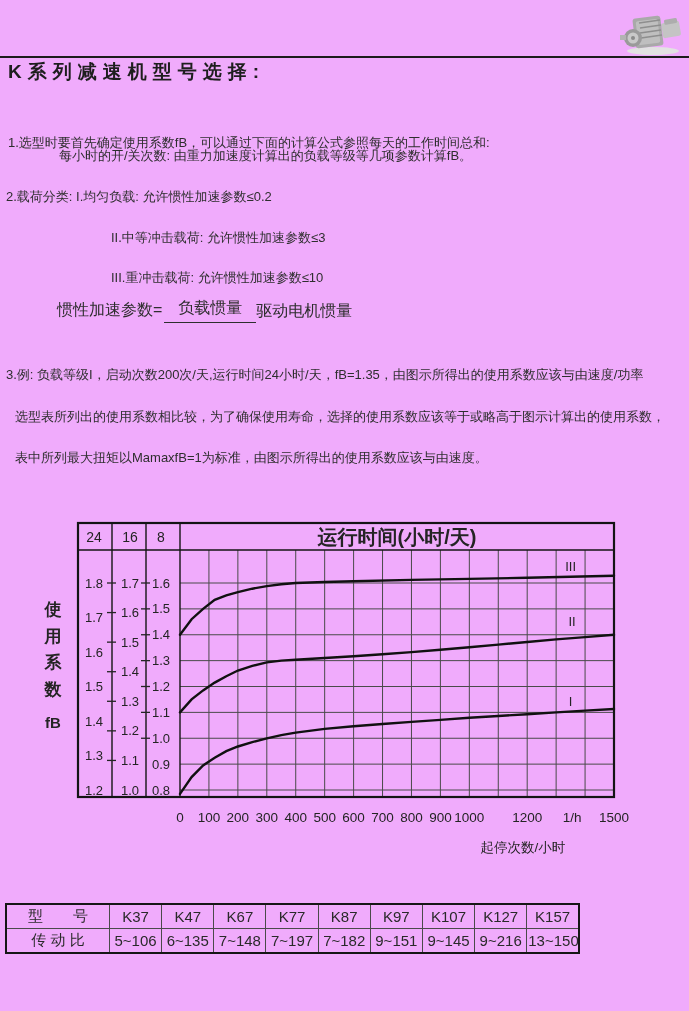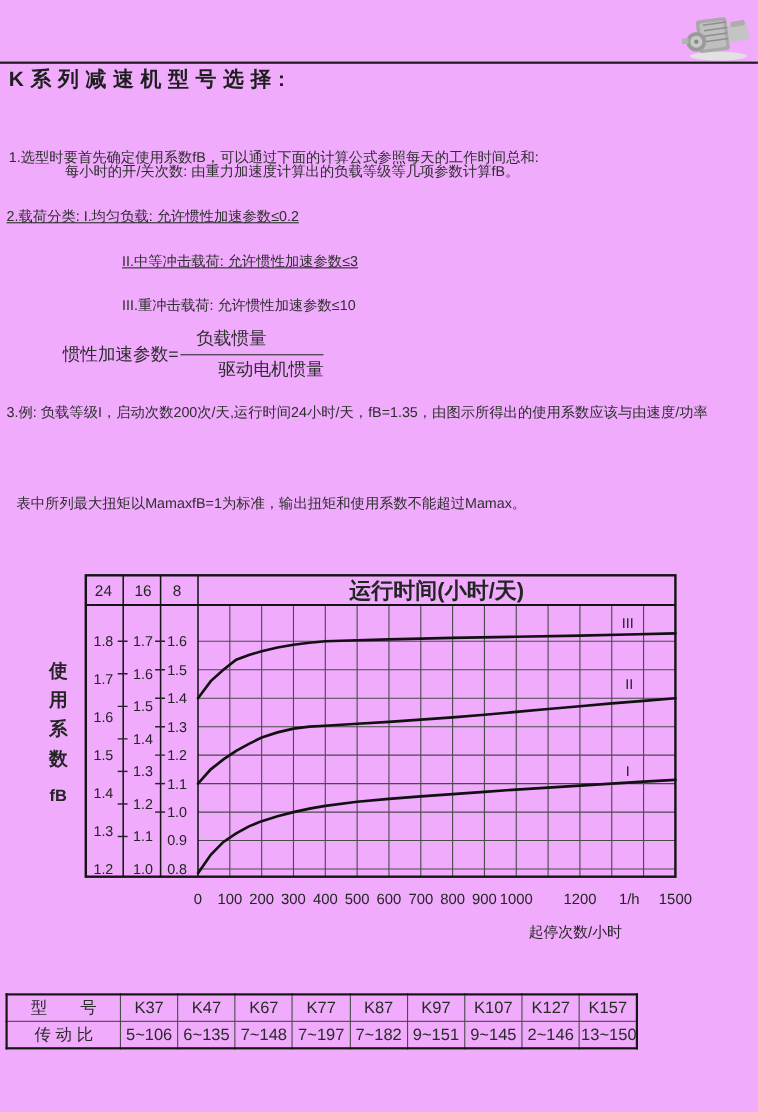--- a/index.html
+++ b/index.html
@@ -6,23 +6,23 @@
   .page{
     position:relative;width:689px;height:1011px;background:#f0abfc;
     font-family:"Liberation Sans","DejaVu Sans",sans-serif;color:#282828;
     overflow:hidden;margin:0 auto;
   }
   .abs{position:absolute;}
   .top-rule{left:0;top:56px;width:689px;height:2px;background:#1c1c1c;}
   .page-title{left:8px;top:59px;font-size:19px;font-weight:bold;letter-spacing:6px;color:#1e1e1e;white-space:nowrap;}
   .para{font-size:13px;line-height:17px;white-space:nowrap;color:#2e2e2e;}
   .formula{left:57px;top:298px;font-size:16px;display:flex;align-items:center;color:#2e2e2e;}
-  .frac{display:inline-flex;flex-direction:column;margin-left:2px;}
+  .frac{display:inline-flex;flex-direction:row;text-align:center;margin-left:2px;}
   .frac .num{padding:0 14px 3px 14px;border-bottom:1.5px solid #2e2e2e;}
-  .frac .den{padding-top:3px;margin-left:34px;}
+  .frac .den{padding-top:3px;}
   .chart-wrap{left:0;top:505px;width:689px;height:355px;}
   .table-title{left:5px;top:881px;font-size:13px;white-space:nowrap;color:#2a2a2a;}
   table.torque{
     position:absolute;left:5px;top:903px;width:575px;
     border-collapse:collapse;table-layout:fixed;
     font-size:15px;color:#2a2a2a;
   }
   table.torque th,table.torque td{
     border:1px solid #4a4a4a;height:23px;text-align:center;vertical-align:middle;
     font-weight:normal;white-space:pre;padding:0 1px;overflow:hidden;
@@ -50,34 +50,35 @@
     <circle cx="13" cy="28" r="2" fill="#8a8a8a"></circle>
     <rect x="0" y="25" width="6" height="5" fill="#b3b3b3"></rect>
   </svg>
 
   <div class="abs top-rule"></div>
 
   <div class="abs page-title">K系列减速机型号选择:</div>
 
   <div class="abs para" style="left:8px;top:106px;margin-top:28px;">1.选型时要首先确定使用系数fB，可以通过下面的计算公式参照每天的工作时间总和:</div>
   <div class="abs para" style="left:15px;top:147px;margin-left:44px;">每小时的开/关次数: 由重力加速度计算出的负载等级等几项参数计算fB。</div>
-  <div class="abs para" style="left:6px;top:188px;text-decoration:underline;">2.载荷分类: I.均匀负载: 允许惯性加速参数≤0.2</div>
-  <div class="abs para" style="left:111px;top:229px;text-decoration:underline;">II.中等冲击载荷: 允许惯性加速参数≤3</div>
+  <div class="abs para" style="left:6px;top:188px;">2.载荷分类: I.均匀负载: 允许惯性加速参数≤0.2</div>
+  <div class="abs para" style="left:111px;top:229px;">II.中等冲击载荷: 允许惯性加速参数≤3</div>
   <div class="abs para" style="left:111px;top:269px;">III.重冲击载荷: 允许惯性加速参数≤10</div>
 
   <div class="abs formula">
     <span>惯性加速参数=</span>
     <span class="frac">
       <span class="num">负载惯量</span>
       <span class="den">驱动电机惯量</span>
     </span>
   </div>
 
   <div class="abs para" style="left:6px;top:366px;text-align:center;">3.例: 负载等级I，启动次数200次/天,运行时间24小时/天，fB=1.35，由图示所得出的使用系数应该与由速度/功率</div>
-  <div class="abs para" style="left:15px;top:449px;">表中所列最大扭矩以MamaxfB=1为标准，输出扭矩和使用系数不能超过Mamax。</div>
+  <div class="abs para" style="left:15px;top:408px;">选型表所列出的使用系数相比较，为了确保使用寿命，选择的使用系数应该等于或略高于图示计算出的使用系数，</div>
+  <div class="abs para" style="left:15px;top:449px;">表中所列最大扭矩以MamaxfB=1为标准，由图示所得出的使用系数应该与由速度。</div>
 
   <svg id="chart-svg" class="abs chart-wrap" viewBox="0 0 689 355">
       <g></g>
       <text x="53" y="110" fill="#242424" font-family="&quot;Liberation Sans&quot;,&quot;DejaVu Sans&quot;,sans-serif" text-anchor="middle" font-size="17" font-weight="bold">使</text>
       <text x="53" y="137" fill="#242424" font-family="&quot;Liberation Sans&quot;,&quot;DejaVu Sans&quot;,sans-serif" text-anchor="middle" font-size="17" font-weight="bold">用</text>
       <text x="53" y="163" fill="#242424" font-family="&quot;Liberation Sans&quot;,&quot;DejaVu Sans&quot;,sans-serif" text-anchor="middle" font-size="17" font-weight="bold">系</text>
       <text x="53" y="190" fill="#242424" font-family="&quot;Liberation Sans&quot;,&quot;DejaVu Sans&quot;,sans-serif" text-anchor="middle" font-size="17" font-weight="bold">数</text>
       <text x="53" y="223" fill="#242424" font-family="&quot;Liberation Sans&quot;,&quot;DejaVu Sans&quot;,sans-serif" text-anchor="middle" font-size="15" font-weight="bold">fB</text>
       <line x1="208.93333333333334" y1="45" x2="208.93333333333334" y2="292" stroke="#4a4a4a" stroke-width="1"></line>
       <line x1="237.86666666666667" y1="45" x2="237.86666666666667" y2="292" stroke="#4a4a4a" stroke-width="1"></line>
@@ -190,19 +191,19 @@
     <tbody>
         <tr>
           <td>传 动 比</td>
           <td>5~106</td>
           <td>6~135</td>
           <td>7~148</td>
           <td>7~197</td>
           <td>7~182</td>
           <td>9~151</td>
           <td>9~145</td>
-          <td>2~146</td>
+          <td>9~216</td>
           <td>13~150</td>
         </tr>
       </tbody>
   </table>
 
 </div>
 
 </body></html>

